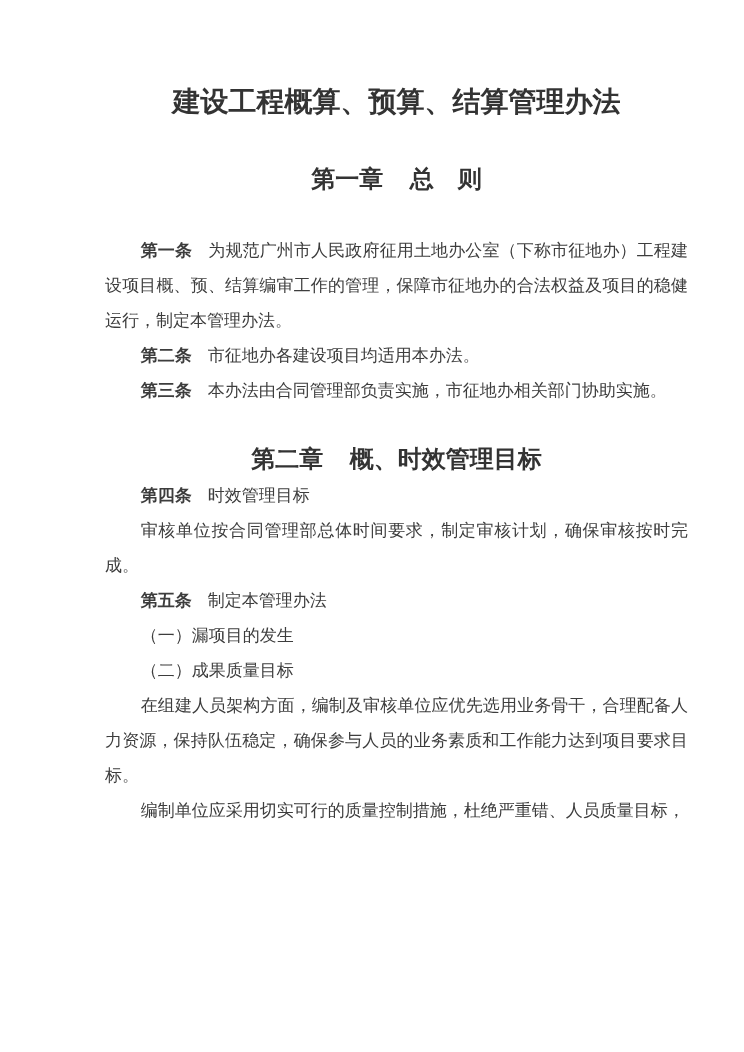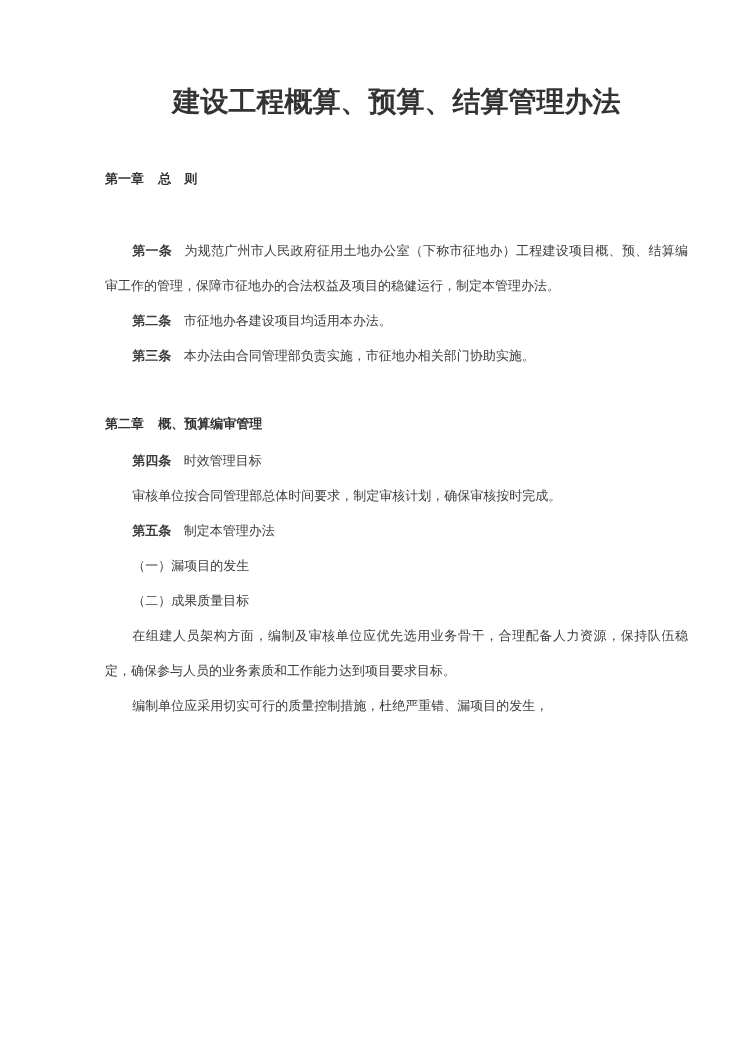--- a/index.html
+++ b/index.html
@@ -27,35 +27,36 @@
     font-size: 28px;
     font-weight: 600;
     line-height: 40px;
     text-align: center;
     letter-spacing: 0;
     color: var(--title-color, #333333);
     white-space: nowrap;
   }
   .block-chapter {
     margin: 39px 0 7px 0;
-    font-size: 13px;
+    font-size: 24px;
     font-weight: 700;
     line-height: 24px;
+    text-align: center;
     color: var(--title-color, #333333);
   }
   #doc-body .block-chapter:first-child {
     margin-top: 0;
     margin-bottom: 42px;
   }
   .ch-title {
     margin-left: 1.1em;
   }
   .block-para {
     margin: 0;
-    font-size: 13px;
+    font-size: 17px;
     line-height: 35px;
     text-align: justify;
     text-indent: 2.1em;
     word-break: break-all;
   }
   .article-label {
     font-weight: 700;
     margin-right: 0.95em;
   }
 </style>
@@ -67,31 +68,31 @@
     <h1 class="doc-title">建设工程概算、预算、结算管理办法</h1>
     <div id="doc-body">
   <h2 class="block-chapter"><span class="ch-num">第一章</span><span class="ch-title">总　则</span></h2>
 
   <p class="block-para"><span class="article-label">第一条</span><span class="article-text">为规范广州市人民政府征用土地办公室（下称市征地办）工程建设项目概、预、结算编审工作的管理，保障市征地办的合法权益及项目的稳健运行，制定本管理办法。</span></p>
 
   <p class="block-para"><span class="article-label">第二条</span><span class="article-text">市征地办各建设项目均适用本办法。</span></p>
 
   <p class="block-para"><span class="article-label">第三条</span><span class="article-text">本办法由合同管理部负责实施，市征地办相关部门协助实施。</span></p>
 
-  <h2 class="block-chapter"><span class="ch-num">第二章</span><span class="ch-title">概、预算编审管理</span></h2>
+  <h2 class="block-chapter"><span class="ch-num">第二章</span><span class="ch-title">概、时效管理目标</span></h2>
 
   <p class="block-para"><span class="article-label">第四条</span><span class="article-text">时效管理目标</span></p>
 
 
   <p class="block-para"><span class="para-text">审核单位按合同管理部总体时间要求，制定审核计划，确保审核按时完成。</span></p>
 
   <p class="block-para"><span class="article-label">第五条</span><span class="article-text">制定本管理办法</span></p>
 
   <p class="block-para"><span class="para-text">（一）漏项目的发生</span></p>
 
   <p class="block-para"><span class="para-text">（二）成果质量目标</span></p>
 
   <p class="block-para"><span class="para-text">在组建人员架构方面，编制及审核单位应优先选用业务骨干，合理配备人力资源，保持队伍稳定，确保参与人员的业务素质和工作能力达到项目要求目标。</span></p>
 
-  <p class="block-para"><span class="para-text">编制单位应采用切实可行的质量控制措施，杜绝严重错、漏项目的发生，</span></p>
+  <p class="block-para"><span class="para-text">编制单位应采用切实可行的质量控制措施，杜绝严重错、人员质量目标，</span></p>
 </div>
   </div>
 </div>
 
 </body></html>

